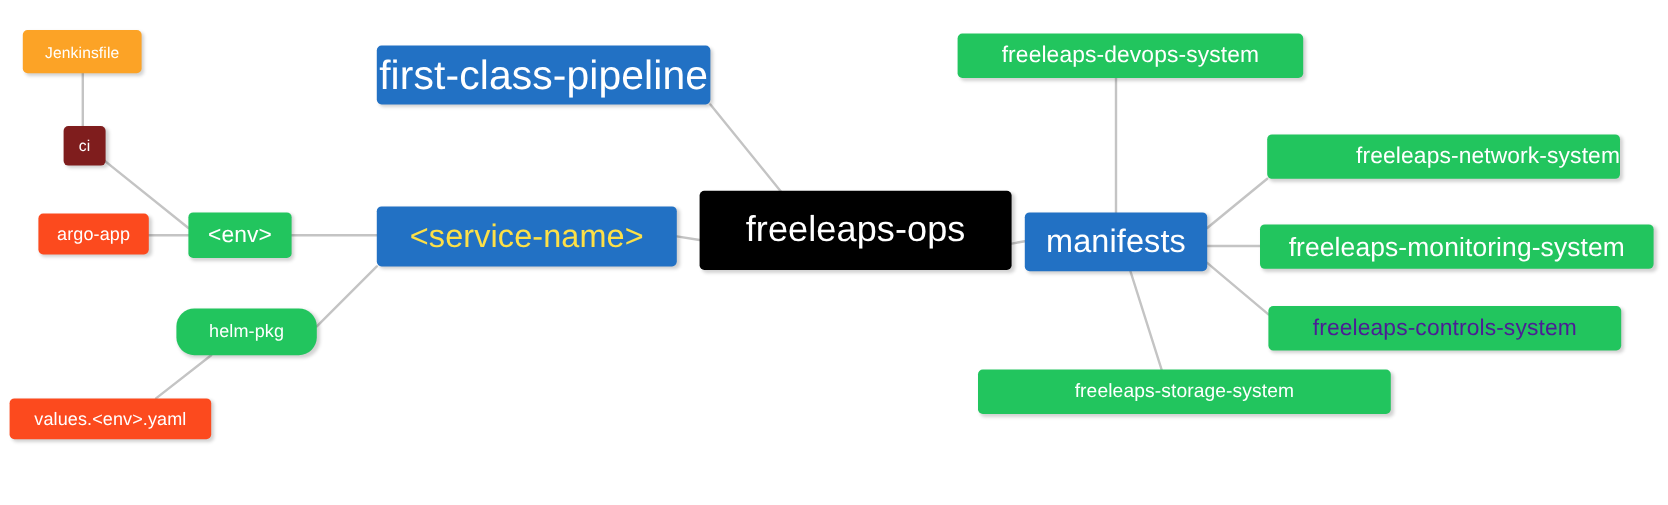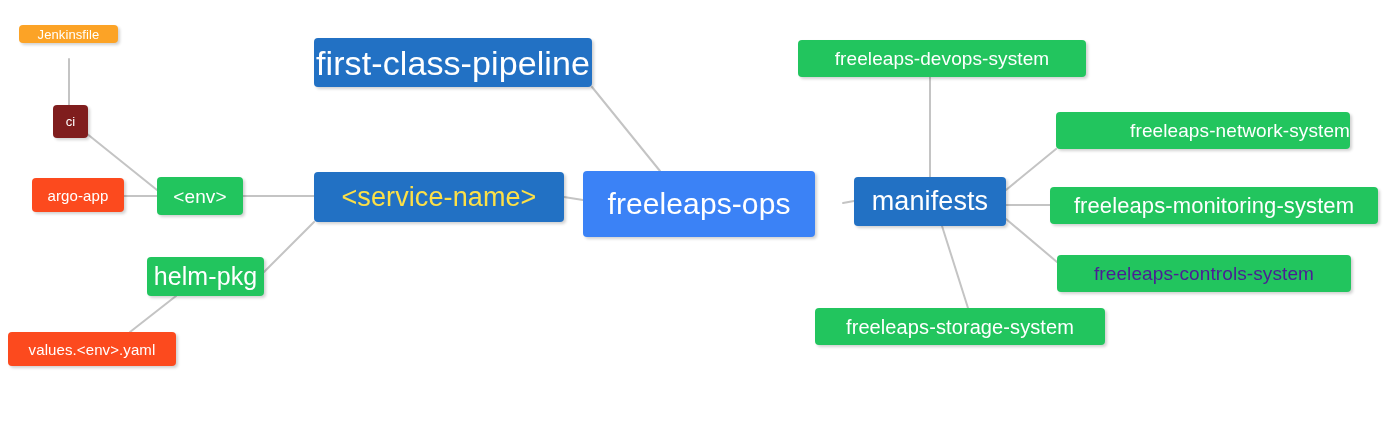--- a/index.html
+++ b/index.html
@@ -65,59 +65,59 @@
       <line x1="592" y1="87" x2="660" y2="171" stroke="#c4c4c4" stroke-width="2" stroke-linecap="round"></line>
       <line x1="564" y1="197" x2="583" y2="200" stroke="#c4c4c4" stroke-width="2" stroke-linecap="round"></line>
       <line x1="843" y1="203" x2="854" y2="201" stroke="#c4c4c4" stroke-width="2" stroke-linecap="round"></line>
       <line x1="930" y1="177" x2="930" y2="65" stroke="#c4c4c4" stroke-width="2" stroke-linecap="round"></line>
       <line x1="1006" y1="190" x2="1056" y2="149" stroke="#c4c4c4" stroke-width="2" stroke-linecap="round"></line>
       <line x1="1006" y1="205" x2="1050" y2="205" stroke="#c4c4c4" stroke-width="2" stroke-linecap="round"></line>
       <line x1="1006" y1="219" x2="1057" y2="262" stroke="#c4c4c4" stroke-width="2" stroke-linecap="round"></line>
       <line x1="942" y1="226" x2="968" y2="308" stroke="#c4c4c4" stroke-width="2" stroke-linecap="round"></line>
     </svg>
   <div id="node-layer">
-      <div class="node c-orange" style="left: 19px; top: 25px; width: 99px; height: 18px; font-size: 13px; background: rgb(252, 163, 38); color: rgb(255, 255, 255);">
+      <div class="node c-orange" style="left: 19px; top: 25px; width: 99px; height: 36px; font-size: 13px; background: rgb(252, 163, 38); color: rgb(255, 255, 255);">
         <span class="node-label">Jenkinsfile</span>
       </div>
       <div class="node c-red" style="left: 53px; top: 105px; width: 35px; height: 33px; font-size: 13px; background: #7f1d1d; color: rgb(255, 255, 255);">
         <span class="node-label">ci</span>
       </div>
       <div class="node c-red" style="left: 32px; top: 178px; width: 92px; height: 34px; font-size: 15px; background: rgb(252, 74, 30); color: rgb(255, 255, 255);">
         <span class="node-label">argo-app</span>
       </div>
       <div class="node c-green" style="left: 157px; top: 177px; width: 86px; height: 38px; font-size: 19px; background: rgb(34, 197, 94); color: rgb(255, 255, 255);">
         <span class="node-label">&lt;env&gt;</span>
       </div>
-      <div class="node c-green" style="left: 147px; top: 257px; width: 117px; height: 39px; font-size: 25px; background: rgb(34, 197, 94); color: rgb(255, 255, 255);">
+      <div class="node c-green" style="left: 147px; top: 257px; width: 117px; height: 39px; font-size: 15px; background: rgb(34, 197, 94); color: rgb(255, 255, 255); border-radius: 15px;">
         <span class="node-label">helm-pkg</span>
       </div>
       <div class="node c-red" style="left: 8px; top: 332px; width: 168px; height: 34px; font-size: 15px; background: rgb(252, 74, 30); color: rgb(255, 255, 255);">
         <span class="node-label">values.&lt;env&gt;.yaml</span>
       </div>
       <div class="node c-blue" style="left: 314px; top: 38px; width: 278px; height: 49px; font-size: 34px; background: rgb(34, 113, 196); color: rgb(255, 255, 255);">
         <span class="node-label">first-class-pipeline</span>
       </div>
       <div class="node c-blue" style="left: 314px; top: 172px; width: 250px; height: 50px; font-size: 27px; background: rgb(34, 113, 196); color: #fde047;">
         <span class="node-label">&lt;service-name&gt;</span>
       </div>
-      <div class="node c-dark" style="left: 583px; top: 171px; width: 232px; height: 66px; font-size: 30px; background: #3b82f6; color: rgb(255, 255, 255);">
+      <div class="node c-dark" style="left: 583px; top: 159px; width: 260px; height: 66px; font-size: 30px; background: #000000; color: rgb(255, 255, 255);">
         <span class="node-label">freeleaps-ops</span>
       </div>
       <div class="node c-blue" style="left: 854px; top: 177px; width: 152px; height: 49px; font-size: 27px; background: rgb(34, 113, 196); color: rgb(255, 255, 255);">
         <span class="node-label">manifests</span>
       </div>
-      <div class="node c-green" style="left: 798px; top: 40px; width: 288px; height: 37px; font-size: 19px; background: rgb(34, 197, 94); color: rgb(255, 255, 255);">
+      <div class="node c-green" style="left: 798px; top: 28px; width: 288px; height: 37px; font-size: 19px; background: rgb(34, 197, 94); color: rgb(255, 255, 255);">
         <span class="node-label">freeleaps-devops-system</span>
       </div>
       <div class="node c-green" style="left: 1056px; top: 112px; width: 294px; height: 37px; font-size: 19px; background: rgb(34, 197, 94); color: rgb(255, 255, 255); justify-content: flex-end;">
         <span class="node-label">freeleaps-network-system</span>
       </div>
       <div class="node c-green" style="left: 1050px; top: 187px; width: 328px; height: 37px; font-size: 22px; background: rgb(34, 197, 94); color: rgb(255, 255, 255);">
         <span class="node-label">freeleaps-monitoring-system</span>
       </div>
       <div class="node c-green" style="left: 1057px; top: 255px; width: 294px; height: 37px; font-size: 19px; background: rgb(34, 197, 94); color: #4c1d95;">
         <span class="node-label">freeleaps-controls-system</span>
       </div>
-      <div class="node c-green" style="left: 815px; top: 308px; width: 290px; height: 37px; font-size: 20px; background: rgb(34, 197, 94); color: rgb(255, 255, 255);">
+      <div class="node c-green" style="left: 815px; top: 308px; width: 344px; height: 37px; font-size: 16px; background: rgb(34, 197, 94); color: rgb(255, 255, 255);">
         <span class="node-label">freeleaps-storage-system</span>
       </div>
     </div>
 </div>
 
 </body></html>

